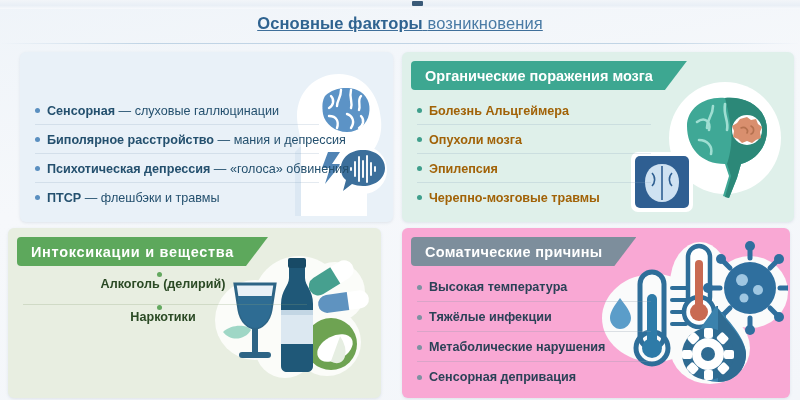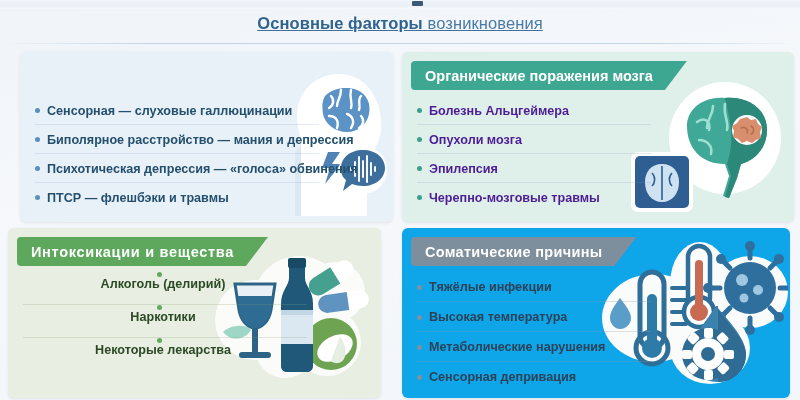--- a/index.html
+++ b/index.html
@@ -35,21 +35,21 @@
   }
 
   .card {
     position: absolute; overflow: hidden;
     border-radius: 6px;
     box-shadow: 0 1px 3px rgba(90,115,140,.14);
   }
   .card.c1 { left: 20px;  top: 52px;  width: 373px; height: 170px; background: #e9f1f8; }
   .card.c2 { left: 402px; top: 52px;  width: 392px; height: 170px; background: #dff0ea; }
   .card.c3 { left: 8px;  top: 228px; width: 373px; height: 170px; background: #e8eee1; }
-  .card.c4 { left: 402px; top: 228px; width: 388px; height: 170px; background: #0ea5e9; }
+  .card.c4 { left: 402px; top: 228px; width: 388px; height: 170px; background: #f9a8d4; }
 
   .hdr {
     position: absolute; top: 9px; left: 9px;
     height: 29px; display: flex; align-items: center;
     padding: 0 34px 0 14px;
     color: #fff; font-size: 14.5px; font-weight: bold;
     white-space: nowrap;
     border-radius: 4px 0 0 4px;
     clip-path: polygon(0 0, 100% 0, calc(100% - 22px) 100%, 0 100%);
   }
@@ -84,25 +84,25 @@
   .dot {
     width: 5px; height: 5px; border-radius: 50%;
     flex: 0 0 auto; margin-right: 7px;
   }
   .c1 .dot { background: #5a8fc0; }
   .c2 .dot { background: #3f9f8c; }
   .c3 .dot { background: #63a85f; }
   .c4 .dot { background: #7e91a1; }
 
   .txt { font-size: 12.6px; color: #24506e; }
-  .c2 .txt { color: #4c1d95; }
+  .c2 .txt { color: #a16207; }
   .c3 .txt { color: #2b4a25; }
   .c4 .txt { color: #2b4257; }
   .txt .b { font-weight: bold; }
-  .txt .n { font-weight: bold; }
+  .txt .n { font-weight: normal; }
   .c2 .txt, .c3 .txt, .c4 .txt { font-weight: bold; }
 
   .art { position: absolute; pointer-events: none; }
   .a1 { right: 2px; top: 14px; width: 110px; height: 150px; }
   .a2 { right: 4px; top: 26px; width: 165px; height: 140px; }
   .a3 { right: 8px; top: 20px; width: 170px; height: 140px; }
   .a4 { right: 2px; top: 12px; width: 196px; height: 152px; }
 </style>
 </head>
 <body>
@@ -265,24 +265,20 @@
   </svg>
 
   <div class="list">
     <div class="row">
       <span class="dot"></span>
       <span class="txt">Алкоголь (делирий)</span>
     </div>
     <div class="row">
       <span class="dot"></span>
       <span class="txt">Наркотики</span>
-    </div>
-    <div class="row">
-      <span class="dot"></span>
-      <span class="txt">Некоторые лекарства</span>
     </div>
   </div>
 </div>
 
 <div class="card c4">
   <div class="hdr">Соматические причины</div>
 
   <svg class="art a4" viewBox="0 0 196 152">
     <g>
       <ellipse cx="62" cy="78" rx="52" ry="44" fill="#fafbfb"></ellipse>
@@ -354,28 +350,28 @@
         <rect x="126" y="94" width="10" height="9" rx="2" transform="rotate(45 131 98)"></rect>
         <rect x="96" y="124" width="10" height="9" rx="2" transform="rotate(45 101 128)"></rect>
       </g>
       <circle cx="116" cy="114" r="7" fill="#2f6b92"></circle>
     </g>
   </svg>
 
   <div class="list">
     <div class="row">
       <span class="dot"></span>
+      <span class="txt">Высокая температура</span>
+    </div>
+    <div class="row">
+      <span class="dot"></span>
       <span class="txt">Тяжёлые инфекции</span>
     </div>
     <div class="row">
       <span class="dot"></span>
-      <span class="txt">Высокая температура</span>
-    </div>
-    <div class="row">
-      <span class="dot"></span>
       <span class="txt">Метаболические нарушения</span>
     </div>
     <div class="row">
       <span class="dot"></span>
       <span class="txt">Сенсорная депривация</span>
     </div>
   </div>
 </div>
 
 </body></html>

